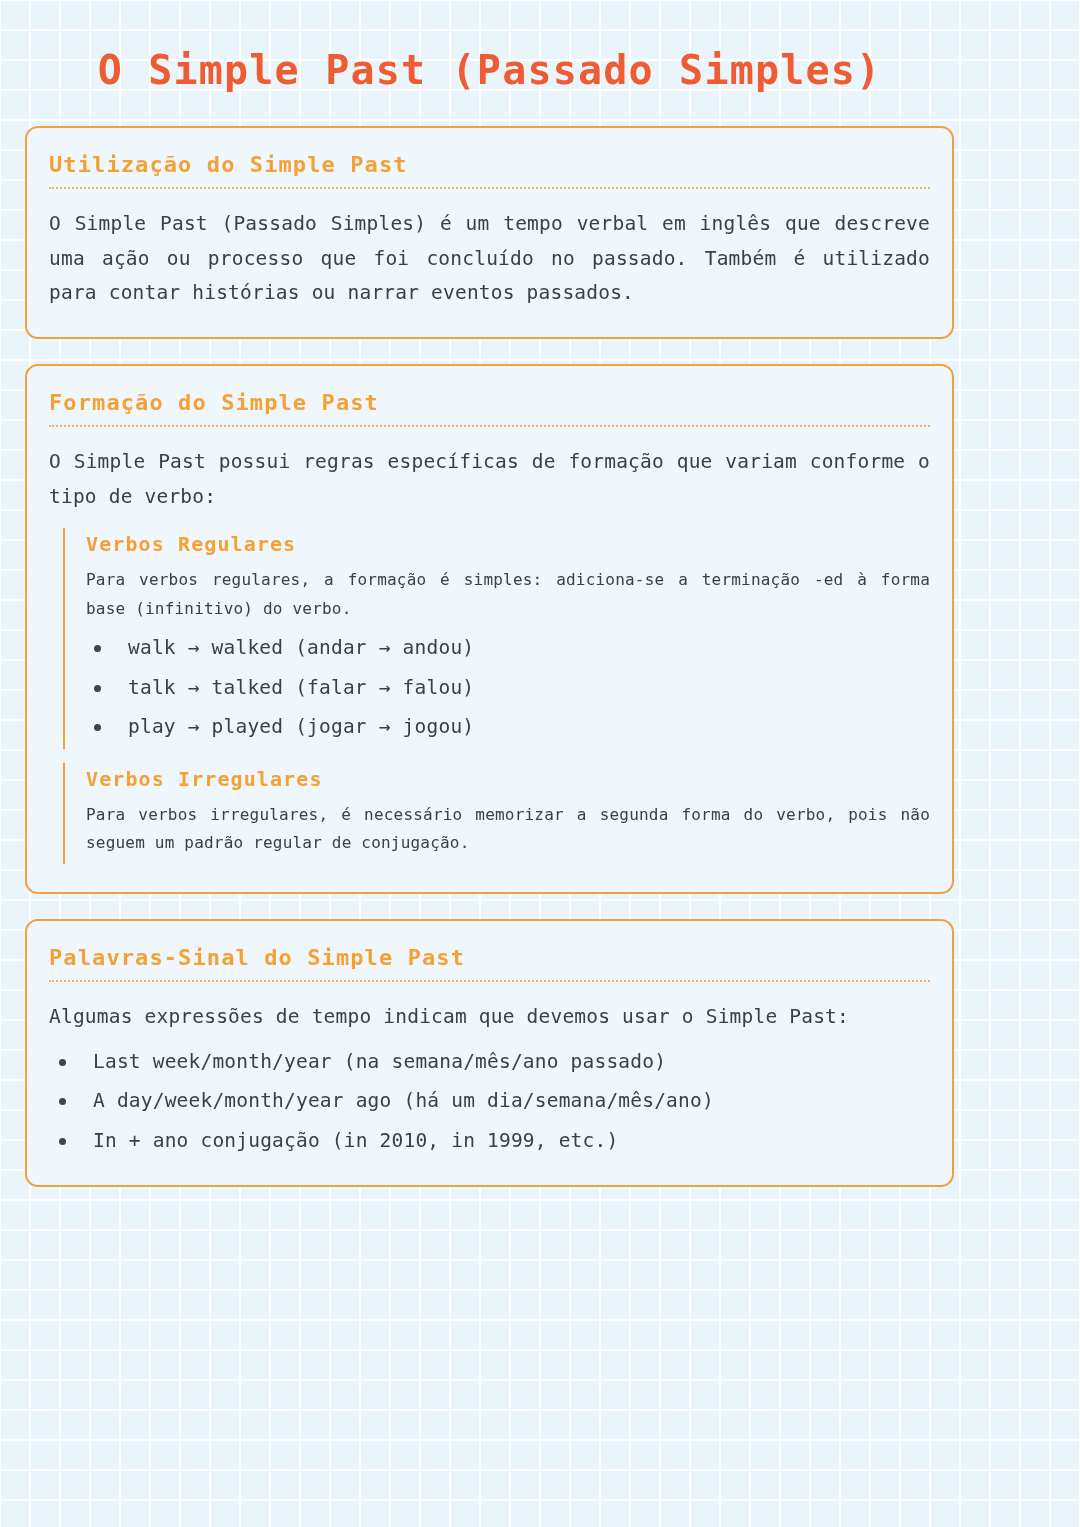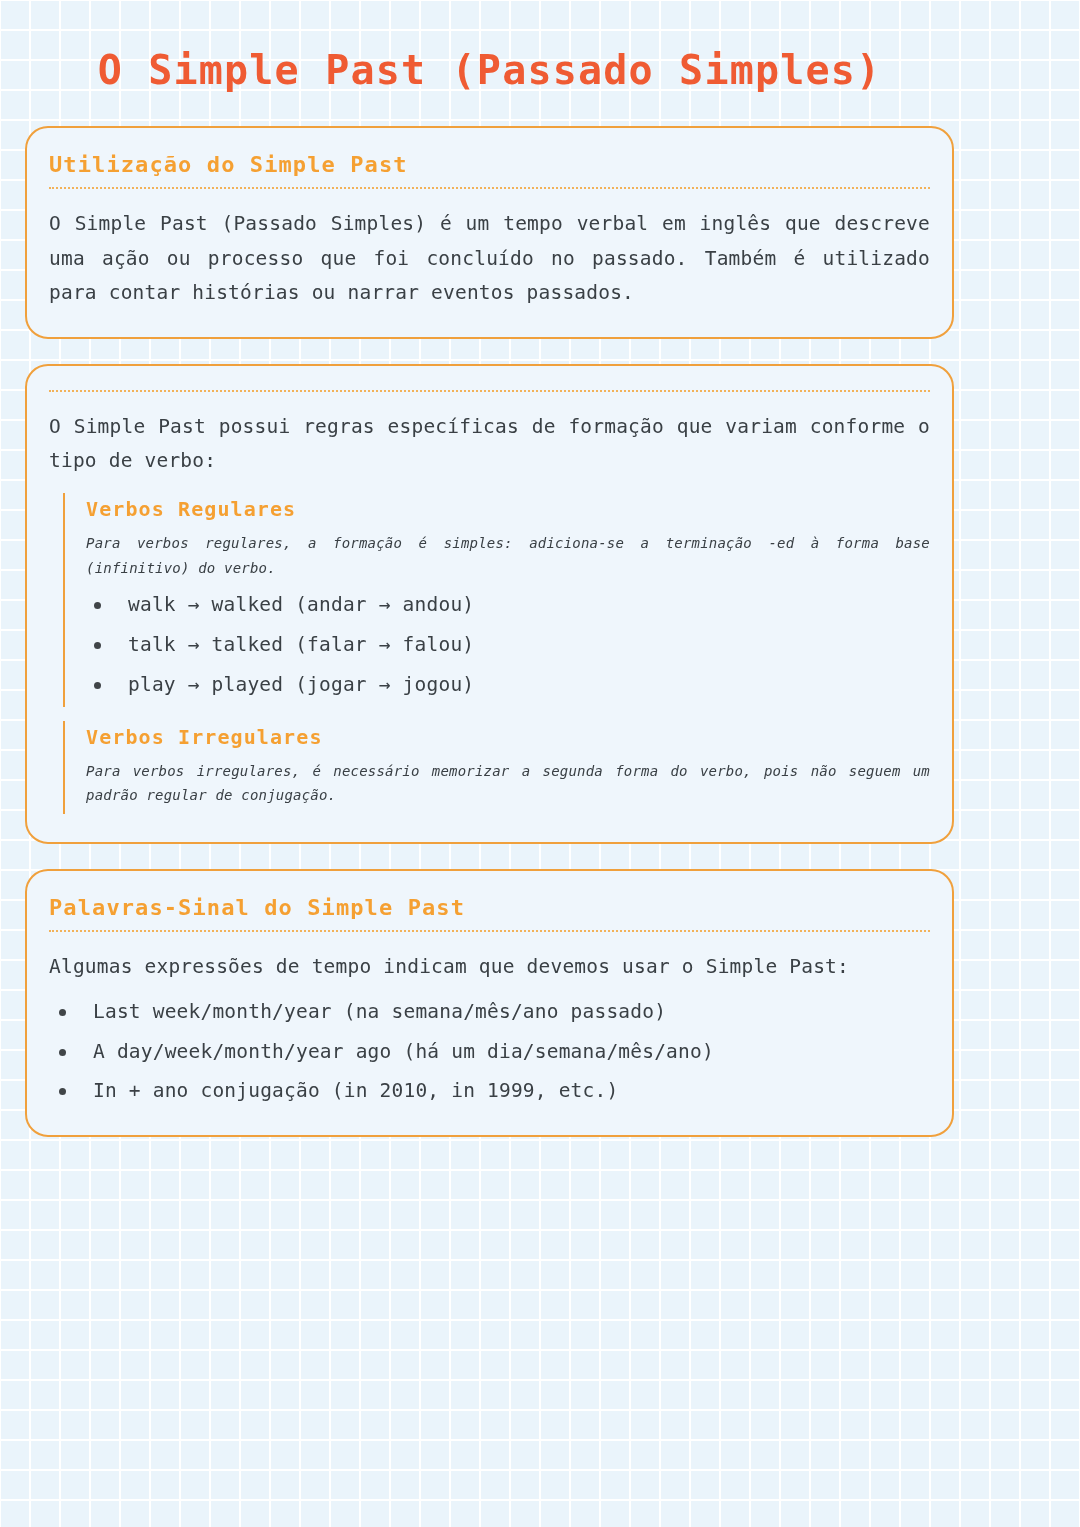--- a/index.html
+++ b/index.html
@@ -44,21 +44,21 @@
     font-size:40px;
     font-weight:700;
     letter-spacing:1.2px;
     line-height:1.1;
   }
 
   
   .card{
     background:var(--card-bg);
     border:2.5px solid var(--accent-border);
-    border-radius:23px;
+    border-radius:13px;
     padding:24px 22px 26px 22px;
     margin-bottom:25px;
   }
   .card:last-of-type{margin-bottom:0;}
 
   .card-heading{
     margin:0;
     color:var(--accent-heading);
     font-size:22px;
     font-weight:700;
@@ -92,24 +92,23 @@
   }
   .sub-heading{
     margin:0 0 10px 0;
     color:var(--accent-heading);
     font-size:20px;
     font-weight:700;
     letter-spacing:1.1px;
     line-height:1.2;
   }
   .subsection .para{
-    font-size:14px;
+    font-size:16px;
     line-height:1.77;
     margin-bottom:2px;
-    font-style:italic;
   }
 
   
   ul.bullets{
     list-style:none;
     margin:8px 0 0 0;
     padding:0;
   }
   ul.bullets li{
     position:relative;
@@ -145,20 +144,21 @@
 
   <h1 class="doc-title">O Simple Past (Passado Simples)</h1>
 
   <section class="card">
     <h2 class="card-heading">Utilização do Simple Past</h2>
     <hr class="heading-rule">
     <p class="para">O Simple Past (Passado Simples) é um tempo verbal em inglês que descreve uma ação ou processo que foi concluído no passado. Também é utilizado para contar histórias ou narrar eventos passados.</p>
   </section>
 
   <section class="card">
+    <h2 class="card-heading">Formação do Simple Past</h2>
     <hr class="heading-rule">
     <p class="para">O Simple Past possui regras específicas de formação que variam conforme o tipo de verbo:</p>
 
     <div class="subsection">
       <h3 class="sub-heading">Verbos Regulares</h3>
       <p class="para">Para verbos regulares, a formação é simples: adiciona-se a terminação -ed à forma base (infinitivo) do verbo.</p>
       <ul class="bullets">
         <li><span class="dot"></span><span>walk → walked (andar → andou)</span></li>
         <li><span class="dot"></span><span>talk → talked (falar → falou)</span></li>
         <li><span class="dot"></span><span>play → played (jogar → jogou)</span></li>

